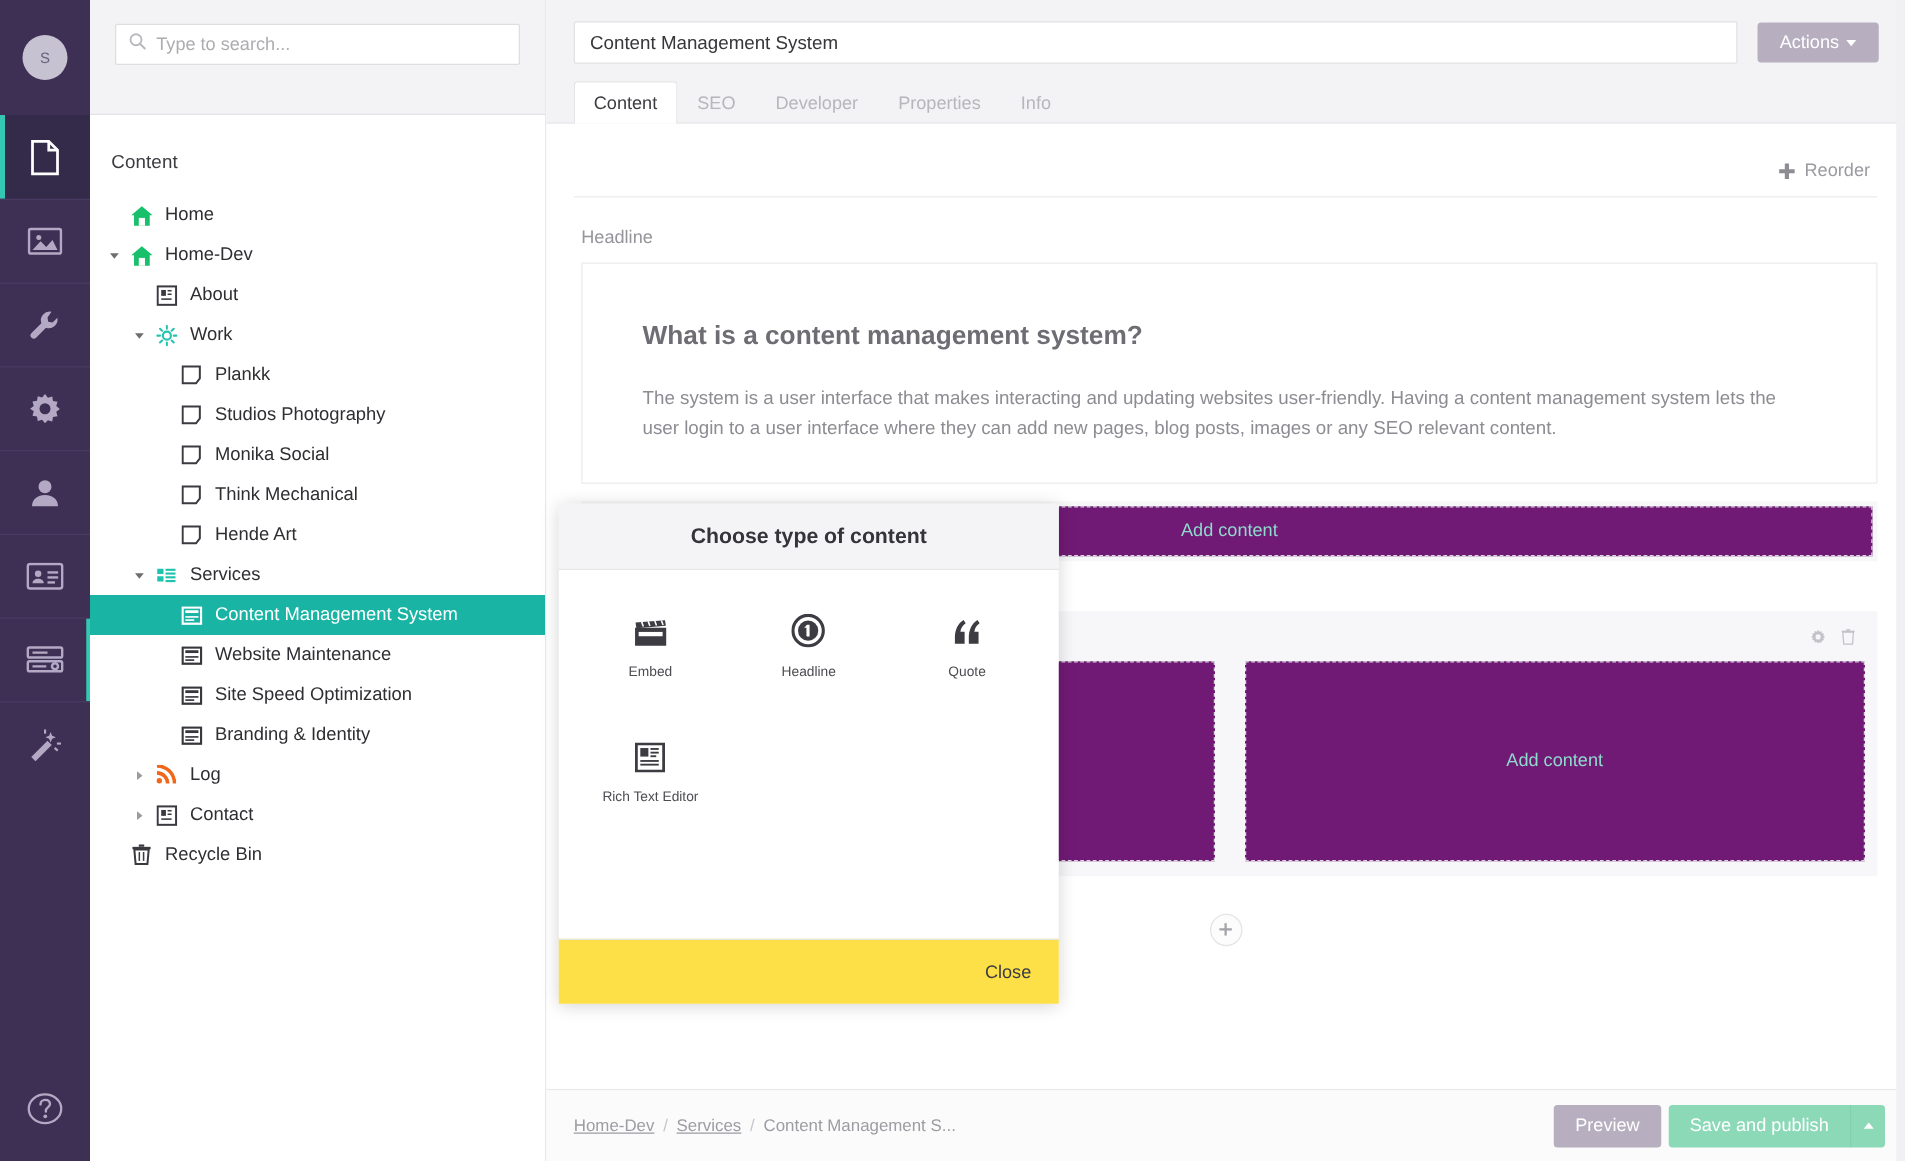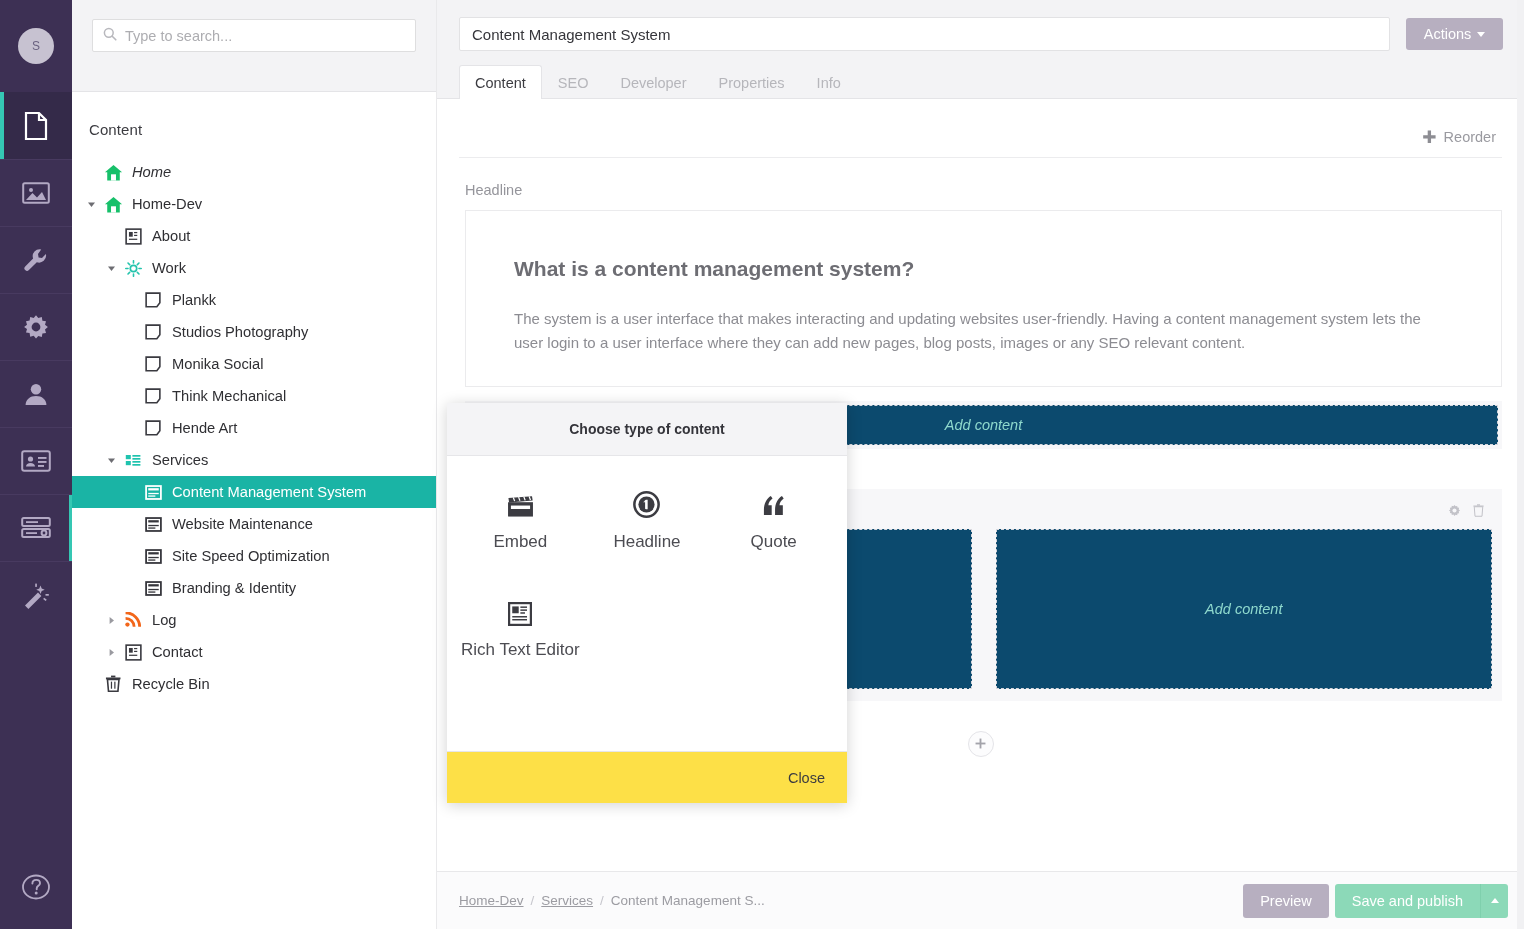--- a/index.html
+++ b/index.html
@@ -138,23 +138,23 @@
     padding: 46px 48px 30px 48px;
   }
   .headline-h2 {
     font-size: 21px; font-weight: bold; color: #6d6d73; margin-bottom: 26px;
   }
   .headline-p { font-size: 15px; color: #8c8c92; line-height: 1.62; max-width: 1000px; }
 
   .addrow-wrap { padding: 14px 22px 0 28px; }
   .add-outer { background: #f7f7f9; padding: 4px; }
   .add-zone {
-    border: 1px dashed #d7d7dd; background: #0c4a6e;
+    border: 1px dashed #d7d7dd; background: #701a75;
     display: flex; align-items: center; justify-content: center;
-    color: #8fd9cd; font-size: 14.5px; font-style: italic;
+    color: #8fd9cd; font-size: 14.5px;
   }
   .add-zone.thin { height: 40px; }
 
   .two-col-block {
     margin: 40px 22px 0 28px; background: #f7f7f9; padding: 10px 10px 12px 10px;
     position: relative;
   }
   .block-tools {
     display: flex; justify-content: flex-end; gap: 12px;
     padding: 4px 8px 8px 0; color: #c2c2c8;
@@ -203,26 +203,26 @@
   .modal {
     position: absolute; left: 447px; top: 403px;
     width: 400px; background: #fff;
     box-shadow: 0 2px 14px rgba(0,0,0,0.18);
     z-index: 50; display: flex; flex-direction: column;
   }
   .modal-head {
     background: #f4f4f6; border-bottom: 1px solid #e6e6e9;
     height: 53px; display: flex; align-items: center; justify-content: center;
   }
-  .modal-title { font-size: 14px; font-weight: bold; color: #34343a; }
+  .modal-title { font-size: 17px; font-weight: bold; color: #34343a; }
   .modal-body { padding: 34px 10px 20px 10px; min-height: 295px; }
   .modal-grid { display: grid; grid-template-columns: repeat(3, 1fr); row-gap: 46px; }
   .mod-item { display: flex; flex-direction: column; align-items: center; gap: 14px; }
   .mod-ico { height: 28px; display: flex; align-items: flex-end; }
-  .mod-label { font-size: 17px; color: #4c4c52; }
+  .mod-label { font-size: 11px; color: #4c4c52; }
   .modal-foot {
     background: #fde047; border-top: 1px solid #e6e6e9;
     height: 52px; display: flex; align-items: center; justify-content: flex-end;
     padding-right: 22px;
   }
   .modal-close { font-size: 14.5px; color: #3b3b41; }
 
   .scrollbar-right {
     position: absolute; right: 0; top: 0; width: 7px; height: 929px;
     background: #f1f1f3; z-index: 60;
@@ -341,21 +341,21 @@
               <circle cx="5.8" cy="5.8" r="4.4" fill="none" stroke="#b8b8bd" stroke-width="1.5"></circle>
               <path d="M9.2 9.2l3.6 3.6" stroke="#b8b8bd" stroke-width="1.6" stroke-linecap="round"></path>
             </svg>
         </span>
         <span class="txt">Type to search...</span>
       </div>
     </div>
     <div class="tree-body">
       <div class="tree-title">Content</div>
       <div class="tree-list" id="tree-list">
-          <div class="tree-row" style="padding-left: 10px; font-style: italic;">
+          <div class="tree-row" style="padding-left: 10px;">
             <span class="tree-caret"></span>
             <span class="tree-ico">
               <svg width="19" height="19" viewBox="0 0 20 19">
                 <path d="M10 1.6L1 9.2h2.4V18h13.2V9.2H19z" fill="#17c06a"></path>
                 <rect x="7.4" y="11.4" width="5.2" height="6.6" fill="#ffffff"></rect>
               </svg>
             </span>
             <span class="tree-label">Home</span>
           </div>
           <div class="tree-row" style="padding-left: 10px;">

